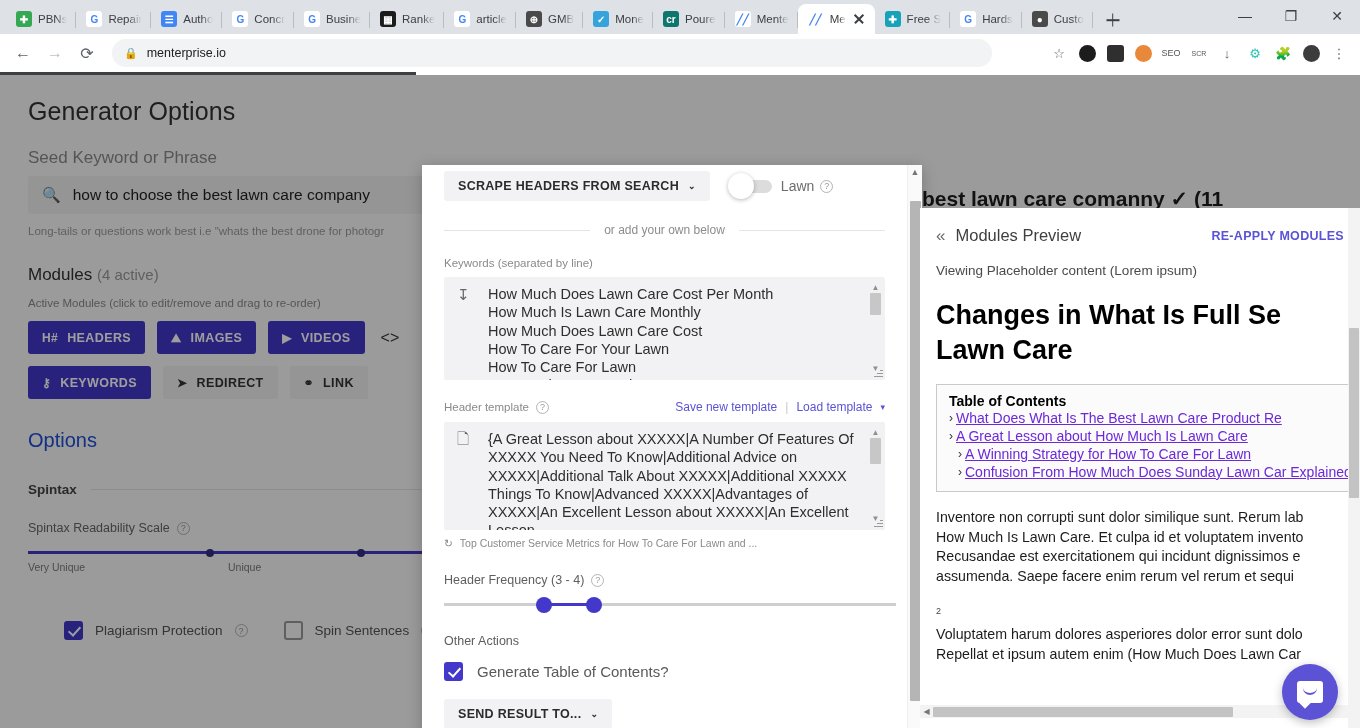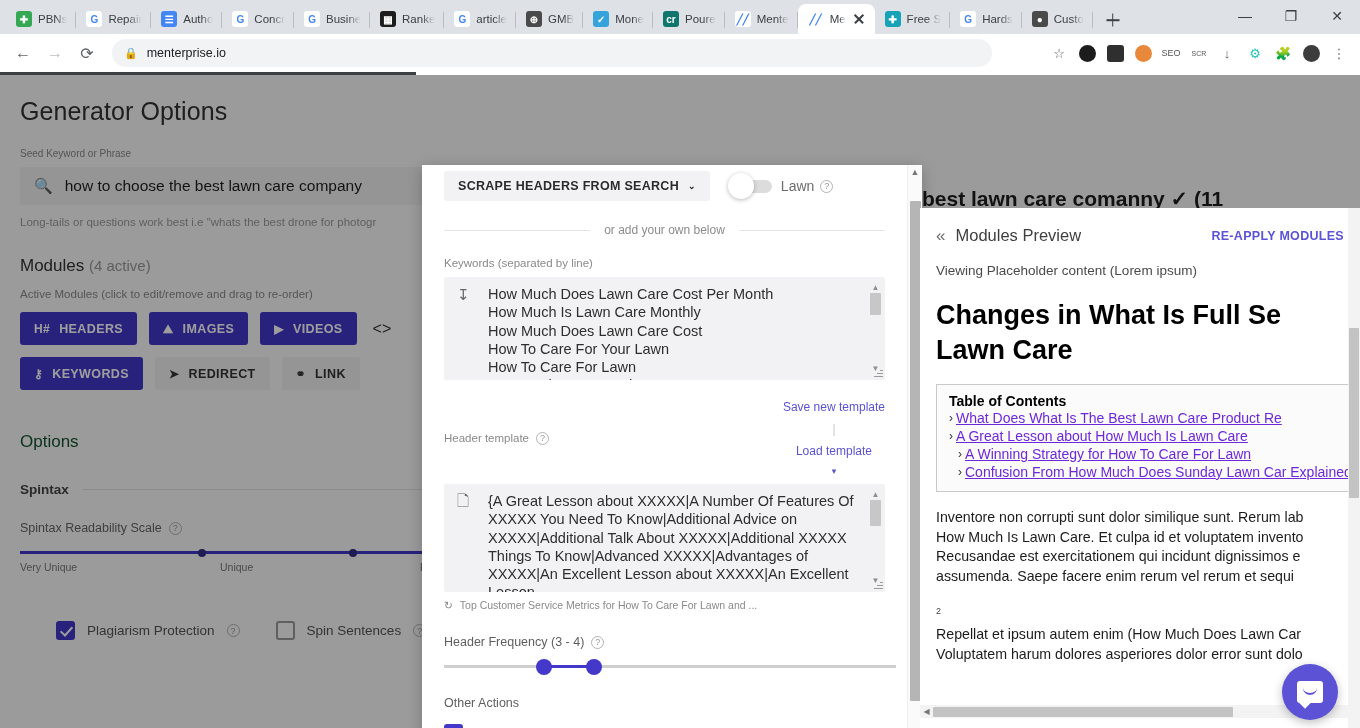--- a/index.html
+++ b/index.html
@@ -98,43 +98,43 @@
   .page {
     position: relative; width: 1360px; height: 653px;
     background: #fff; overflow: hidden;
   }
   .app-backdrop {
     position: absolute; inset: 0; background: #fafafa;
   }
   .dim { position: absolute; inset: 0; background: rgba(0,0,0,.38); z-index: 5; }
 
   
-  .genpanel { position: absolute; left: 0; top: 0; width: 720px; padding: 22px 20px; }
+  .genpanel { position: absolute; left: 0; top: 0; width: 720px; padding: 22px 28px; }
   .gen-title { font-size: 25px; color: #333; font-weight: 400; letter-spacing: .1px; }
-  .fld-label { font-size: 10px; color: #8a8a8a; margin-top: 22px; }
+  .fld-label { font-size: 17px; color: #8a8a8a; margin-top: 22px; }
   .seed-input {
     margin-top: 8px; height: 38px; background: #f0f0f2; border-radius: 3px;
     display: flex; align-items: center; gap: 12px; padding: 0 14px; width: 640px;
   }
   .seed-input .mag { font-size: 15px; color: #444; }
   .seed-input .val { font-size: 15.5px; color: #1f1f1f; }
   .hint { font-size: 11.5px; color: #9b9b9b; margin-top: 11px; }
   .sec-head { margin-top: 28px; font-size: 17px; color: #333; }
   .sec-head span.count { color: #999; font-size: 15px; }
   .sub-hint { font-size: 11.5px; color: #8a8a8a; margin-top: 12px; }
   .mods { display: flex; gap: 12px; margin-top: 12px; align-items: center; flex-wrap: wrap; width: 430px; }
   .mod-btn {
     height: 33px; border-radius: 3px; display: flex; align-items: center;
     gap: 9px; padding: 0 14px; font-size: 12.5px; font-weight: bold;
     letter-spacing: .4px; color: #fff; background: #4338ca;
   }
   .mod-btn.ghost { background: #f0f0f2; color: #333; }
   .mod-ico { font-size: 12px; display: flex; align-items: center; }
   .code-ico { font-size: 16px; color: #333; padding: 0 4px; }
-  .opt-head { margin-top: 42px; font-size: 17px; color: #14532d; }
+  .opt-head { margin-top: 30px; font-size: 20px; color: #1d4ed8; }
   .spintax-row { margin-top: 30px; display: flex; align-items: center; gap: 14px; width: 660px; }
   .spintax-row .lbl { font-size: 13.5px; color: #444; font-weight: bold; }
   .spintax-row .rule { flex: 1; height: 1px; background: #e2e2e2; }
   .scale-lbl { margin-top: 24px; font-size: 12.5px; color: #666; display:flex; gap:7px; align-items:center; }
   .slider-track {
     margin-top: 16px; height: 3px; background: #4338ca; width: 660px; position: relative;
   }
   .slider-track .knob {
     position: absolute; top: -2.5px; width: 8px; height: 8px;
     border-radius: 50%; background: #312e81;
@@ -183,21 +183,21 @@
   .divider-text {
     display: flex; align-items: center; gap: 14px; margin-top: 22px;
     font-size: 12px; color: #8c8c8c;
   }
   .divider-text .ln { flex: 1; height: 1px; background: #e4e4e4; }
   .m-label {
     margin-top: 20px; font-size: 11.5px; color: #8a8a8a;
     display: flex; align-items: center; gap: 7px;
   }
   .m-label .right { margin-left: auto; display: flex; align-items: center; gap: 8px;
-                    font-size: 12px; color: #5b52d6; flex-direction: column; }
+                    font-size: 12px; color: #5b52d6; }
   .m-label .right .sep { color: #c9c9c9; }
   .ta-wrap { margin-top: 8px; position: relative; background: #f2f2f4; border-radius: 2px; }
   .ta-wrap .ta-ico {
     position: absolute; left: 13px; top: 10px; font-size: 15px; color: #666; line-height: 1;
   }
   .ta-body {
     padding: 8px 26px 6px 44px; font-size: 14.5px; color: #2e2e2e;
     line-height: 18.3px; overflow: hidden;
   }
   .ta-body.tall { height: 103px; }
@@ -657,21 +657,21 @@
           </div>
       </div>
 
       <div id="pv-paras">
           <div class="pv-p">
             <div style="display: block;">Inventore non corrupti sunt dolor similique sunt. Rerum lab</div>
             <div style="display: block;">How Much Is Lawn Care. Et culpa id et voluptatem invento</div>
             <div style="display: block;">Recusandae est exercitationem qui incidunt dignissimos e</div>
             <div style="display: block;">assumenda. Saepe facere enim rerum vel rerum et sequi</div>
           </div>
-          <div class="pv-p"><span class="sup">2</span><div style="display: block;">Repellat et ipsum autem enim (How Much Does Lawn Car</div><div style="display: block;">Voluptatem harum dolores asperiores dolor error sunt dolo</div></div>
+          <div class="pv-p"><span class="sup">2</span><div style="display: block;">Voluptatem harum dolores asperiores dolor error sunt dolo</div><div style="display: block;">Repellat et ipsum autem enim (How Much Does Lawn Car</div></div>
         </div>
 
       <div class="pv-hsb">
         <span class="ar">◀</span>
         <span class="thumb" style="flex:0 0 300px"></span>
       </div>
     </div>
 
     <div class="pv-sb">
       <span class="thumb" style="top:120px;height:170px"></span>

